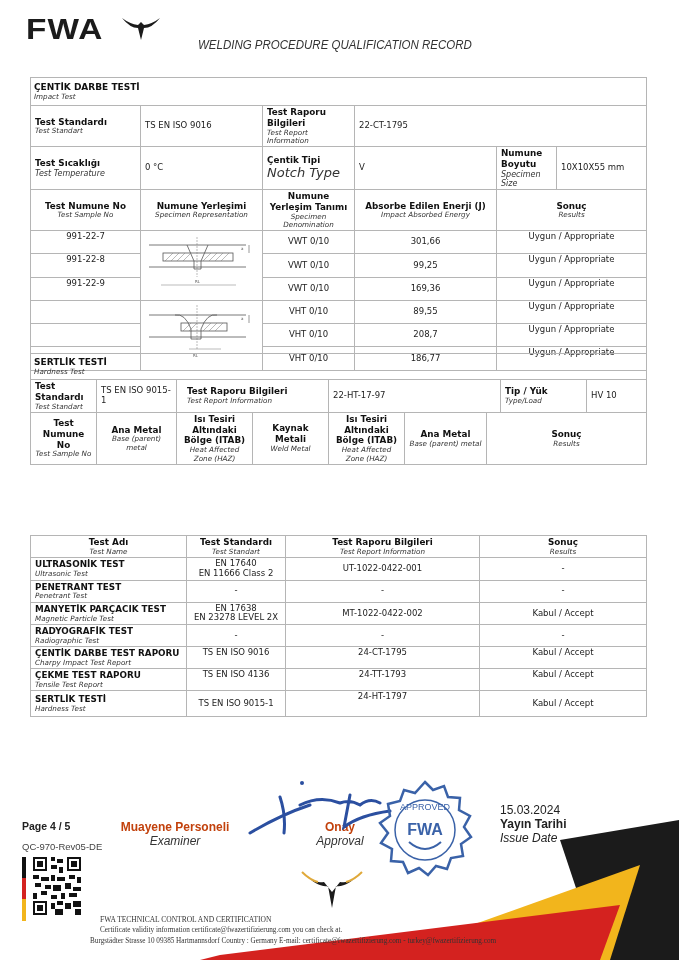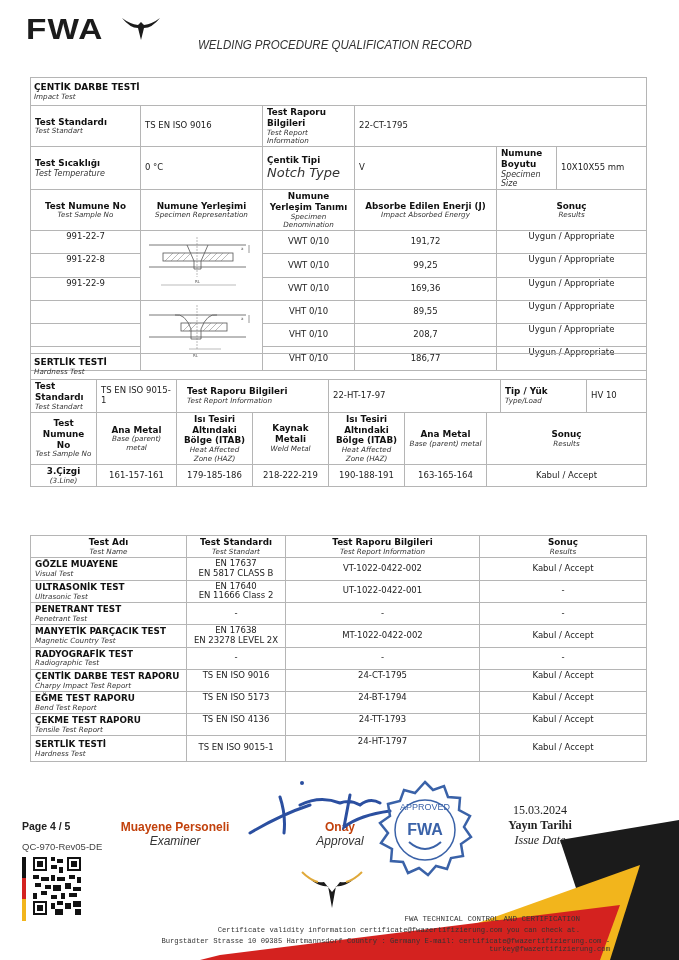--- a/index.html
+++ b/index.html
@@ -20,25 +20,25 @@
 .t2{top:353px}
 .t3{top:535px}
 .top{vertical-align:top}
 .footer-page{position:absolute;left:22px;top:820px;font-family:"Liberation Sans",sans-serif;font-weight:bold;font-size:10.5px}
 .footer-qc{position:absolute;left:22px;top:841px;font-family:"Liberation Sans",sans-serif;font-size:9.5px;color:#444}
 .qr{position:absolute;left:33px;top:857px;width:48px;height:58px}
 .flagbar{position:absolute;left:22px;top:857px;width:4px;height:64px;background:linear-gradient(#111 0 33%,#d4221f 33% 66%,#f2b51c 66%)}
 .sig-lbl{position:absolute;font-family:"Liberation Sans",sans-serif;text-align:center}
 .sig-lbl .tr{font-weight:bold;font-size:12px;display:block;color:#c2410c}
 .sig-lbl .en{font-style:italic;font-size:12px;display:block;color:#333}
-.date{position:absolute;left:500px;top:803px;font-family:Liberation Serif, serif;font-size:12px;text-align:center;width:80px}
+.date{position:absolute;left:500px;top:803px;font-family:Liberation Sans, sans-serif;font-size:12px;width:80px}
 .stamp{position:absolute;left:375px;top:780px;width:100px;height:100px}
 .signature{position:absolute;left:240px;top:775px;width:180px;height:70px}
 .eagle{position:absolute;left:300px;top:868px;width:64px;height:44px}
-.foot-text{position:absolute;left:100px;width:480px;text-align:right;font-family:Liberation Mono, monospace;font-size:7.2px;color:#333}
+.foot-text{position:absolute;left:100px;width:480px;text-align:left;font-family:Liberation Serif, serif;font-size:7.2px;color:#333}
 .corner{position:absolute;right:0;bottom:0;width:679px;height:140px}
 </style>
 </head>
 <body>
 
 <div class="header">
   <div class="logo">FWA</div>
   <svg class="logo-bird" viewBox="0 0 42 28">
     <path d="M2 4 Q10 14 18 14 L21 26 L24 14 Q32 14 40 4 Q32 10 24 11 L21 8 L18 11 Q10 10 2 4Z" fill="#1b1b1b"></path>
   </svg>
@@ -91,21 +91,21 @@
         <rect x="22" y="22" width="70" height="8" fill="none" stroke="#555" stroke-width="0.8"></rect>
         <path d="M24 30 l8 -8 M30 30 l8 -8 M36 30 l8 -8 M42 30 l8 -8 M62 30 l8 -8 M68 30 l8 -8 M74 30 l8 -8 M80 30 l8 -8" stroke="#777" stroke-width="0.5"></path>
         <line x1="56" y1="6" x2="56" y2="46" stroke="#777" stroke-width="0.5" stroke-dasharray="2 1"></line>
         <line x1="20" y1="54" x2="95" y2="54" stroke="#777" stroke-width="0.5"></line>
             <text x="54" y="52" font-size="4" fill="#555">RL</text>
         <line x1="108" y1="14" x2="108" y2="22" stroke="#555" stroke-width="0.6"></line>
             <text x="100" y="19" font-size="4" fill="#555">a</text>
       </svg>
     </td>
     <td colspan="2" class="c">VWT 0/10</td>
-    <td colspan="2" class="c">191,72</td>
+    <td colspan="2" class="c">301,66</td>
     <td colspan="2" class="c top">Uygun / Appropriate</td>
   </tr>
   <tr style="height:23px">
     <td class="c top">991-22-8</td>
     <td colspan="2" class="c">VWT 0/10</td>
     <td colspan="2" class="c">99,25</td>
     <td colspan="2" class="c top">Uygun / Appropriate</td>
   </tr>
   <tr style="height:23px">
     <td class="c top">991-22-9</td>
@@ -176,86 +176,65 @@
   </tr>
   <tr style="height:52px">
     <td class="c"><span class="b">Test Numune No</span><span class="i">Test Sample No</span></td>
     <td class="c"><span class="b">Ana Metal</span><span class="i">Base (parent) metal</span></td>
     <td colspan="2" class="c"><span class="b">Isı Tesiri Altındaki Bölge (ITAB)</span><span class="i">Heat Affected Zone (HAZ)</span></td>
     <td class="c"><span class="b">Kaynak Metali</span><span class="i">Weld Metal</span></td>
     <td class="c"><span class="b">Isı Tesiri Altındaki Bölge (ITAB)</span><span class="i">Heat Affected Zone (HAZ)</span></td>
     <td class="c"><span class="b">Ana Metal</span><span class="i">Base (parent) metal</span></td>
     <td colspan="4" class="c"><span class="b">Sonuç</span><span class="i">Results</span></td>
   </tr>
-  <tr style="height:22px">
-    <td class="c"><span class="b">3.Çizgi</span><span class="i">(3.Line)</span></td>
-    <td class="c">161-157-161</td>
-        <td colspan="2" class="c">179-185-186</td>
-        <td class="c">218-222-219</td>
-        <td class="c">190-188-191</td>
-        <td class="c">163-165-164</td>
-        <td colspan="4" class="c">Kabul / Accept</td>
-  </tr>
 </tbody>
   </table>
 
 <table class="t3">
   <colgroup>
       <col style="width:156px">
       <col style="width:99px">
       <col style="width:194px">
       <col style="width:167px">
     </colgroup>
   <tbody>
       <tr style="height:22px">
     <td class="c"><span class="b">Test Adı</span><span class="i">Test Name</span></td>
     <td class="c"><span class="b">Test Standardı</span><span class="i">Test Standart</span></td>
     <td class="c"><span class="b">Test Raporu Bilgileri</span><span class="i">Test Report Information</span></td>
     <td class="c"><span class="b">Sonuç</span><span class="i">Results</span></td>
   </tr>
   <tr style="height:22px">
-        <td><span class="b">GÖZLE MUAYENE</span><span class="i">Visual Test</span></td>
-        <td class="c"><span style="display:block">EN 17637</span><span>EN 5817 CLASS B</span></td>
-        <td class="c">VT-1022-0422-002</td>
-        <td class="c">Kabul / Accept</td>
-      </tr>
-  <tr style="height:22px">
         <td><span class="b">ULTRASONİK TEST</span><span class="i">Ultrasonic Test</span></td>
         <td class="c"><span style="display:block">EN 17640</span><span>EN 11666 Class 2</span></td>
         <td class="c">UT-1022-0422-001</td>
         <td class="c">-</td>
       </tr>
   <tr style="height:22px">
         <td><span class="b">PENETRANT TEST</span><span class="i">Penetrant Test</span></td>
         <td class="c">-</td>
         <td class="c">-</td>
         <td class="c">-</td>
       </tr>
   <tr style="height:22px">
-        <td><span class="b">MANYETİK PARÇACIK TEST</span><span class="i">Magnetic Country Test</span></td>
+        <td><span class="b">MANYETİK PARÇACIK TEST</span><span class="i">Magnetic Particle Test</span></td>
         <td class="c"><span style="display:block">EN 17638</span><span>EN 23278 LEVEL 2X</span></td>
         <td class="c">MT-1022-0422-002</td>
         <td class="c">Kabul / Accept</td>
       </tr>
   <tr style="height:22px">
         <td><span class="b">RADYOGRAFİK TEST</span><span class="i">Radiographic Test</span></td>
         <td class="c">-</td>
         <td class="c">-</td>
         <td class="c">-</td>
       </tr>
   <tr style="height:22px">
         <td><span class="b">ÇENTİK DARBE TEST RAPORU</span><span class="i">Charpy Impact Test Report</span></td>
         <td class="c top">TS EN ISO 9016</td>
         <td class="c top">24-CT-1795</td>
-        <td class="c top">Kabul / Accept</td>
-      </tr>
-  <tr style="height:22px">
-        <td><span class="b">EĞME TEST RAPORU</span><span class="i">Bend Test Report</span></td>
-        <td class="c top">TS EN ISO 5173</td>
-        <td class="c top">24-BT-1794</td>
         <td class="c top">Kabul / Accept</td>
       </tr>
   <tr style="height:22px">
         <td><span class="b">ÇEKME TEST RAPORU</span><span class="i">Tensile Test Report</span></td>
         <td class="c top">TS EN ISO 4136</td>
         <td class="c top">24-TT-1793</td>
         <td class="c top">Kabul / Accept</td>
       </tr>
   <tr style="height:26px">
         <td><span class="b">SERTLİK TESTİ</span><span class="i">Hardness Test</span></td>

